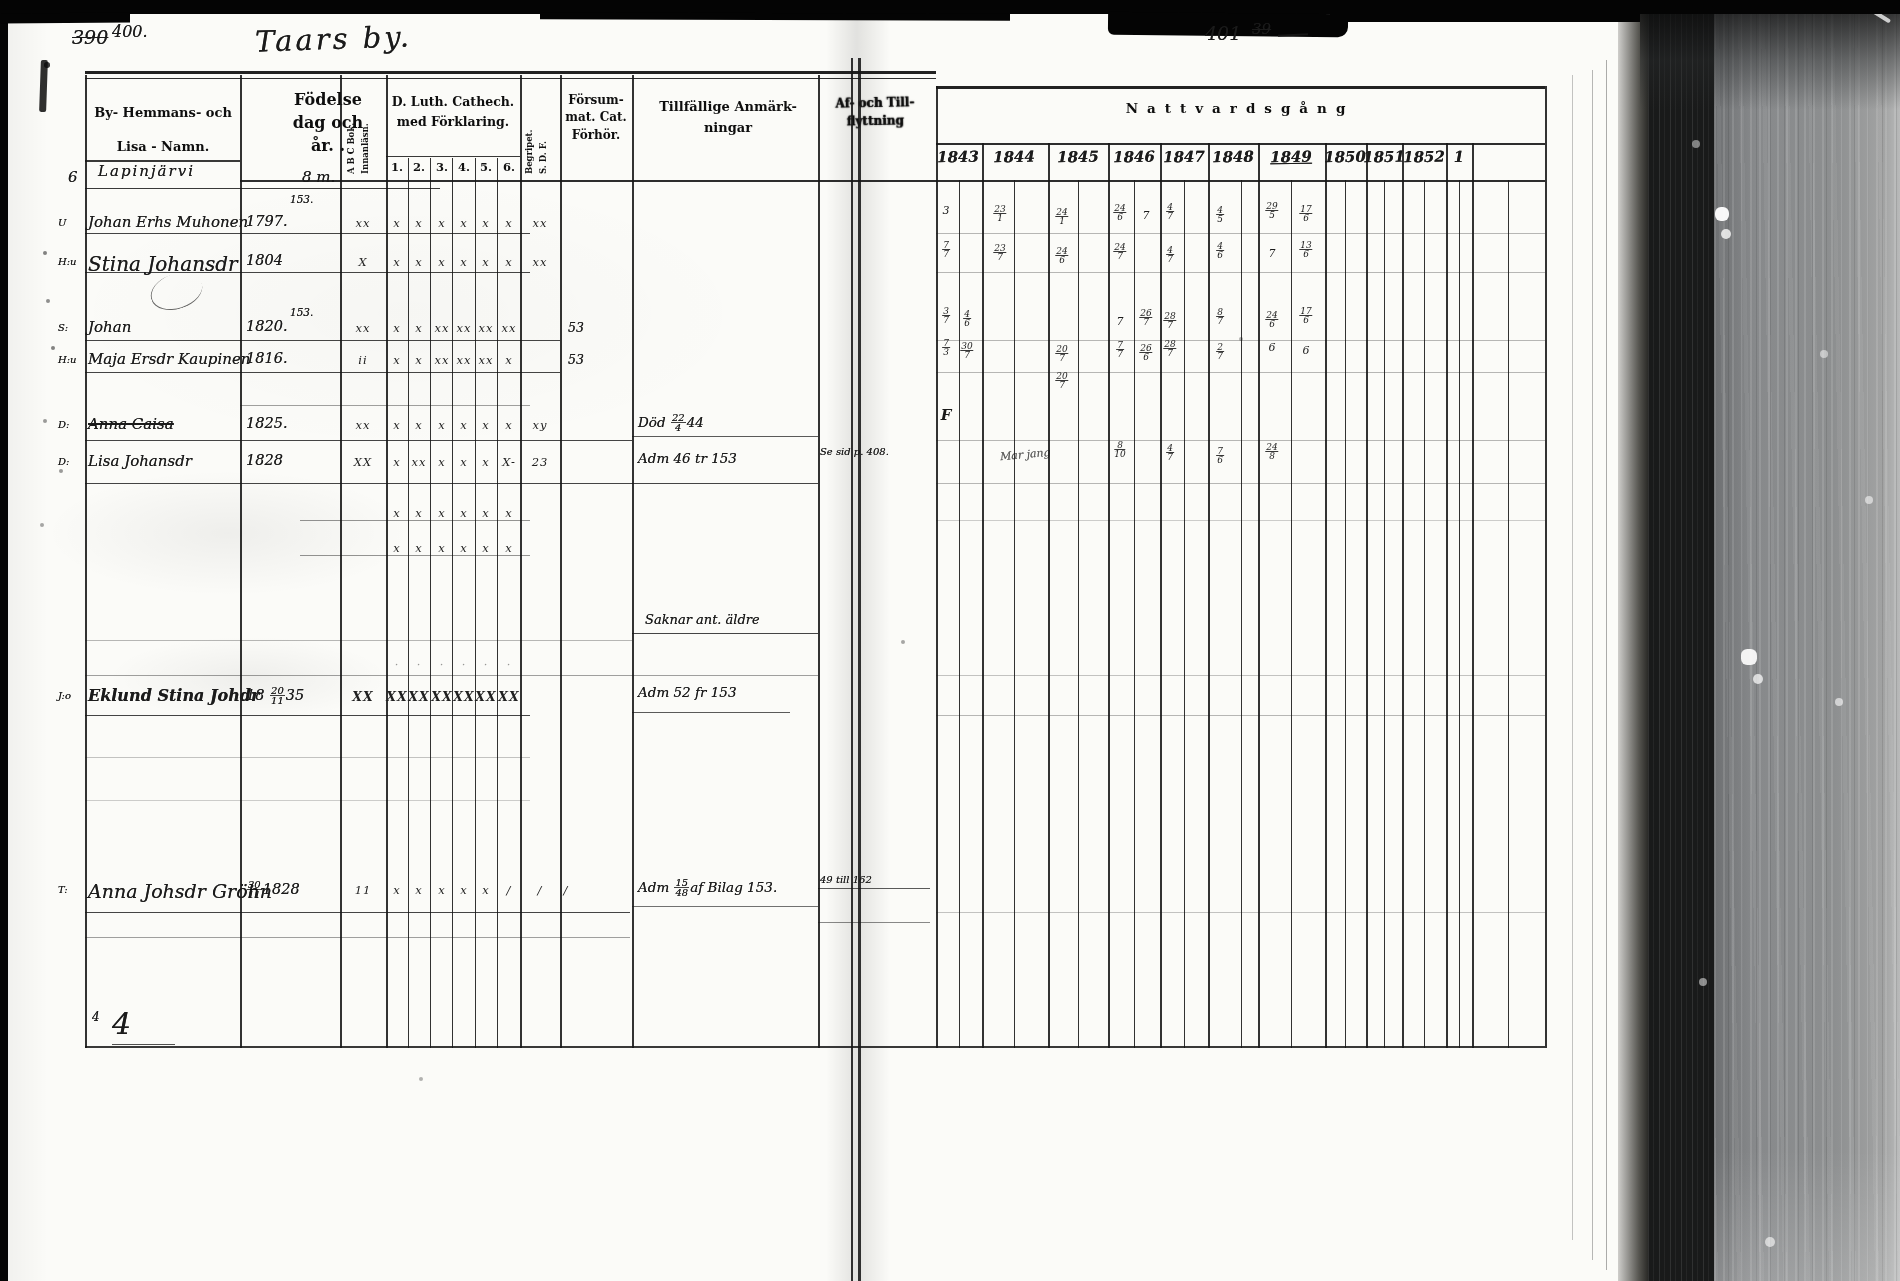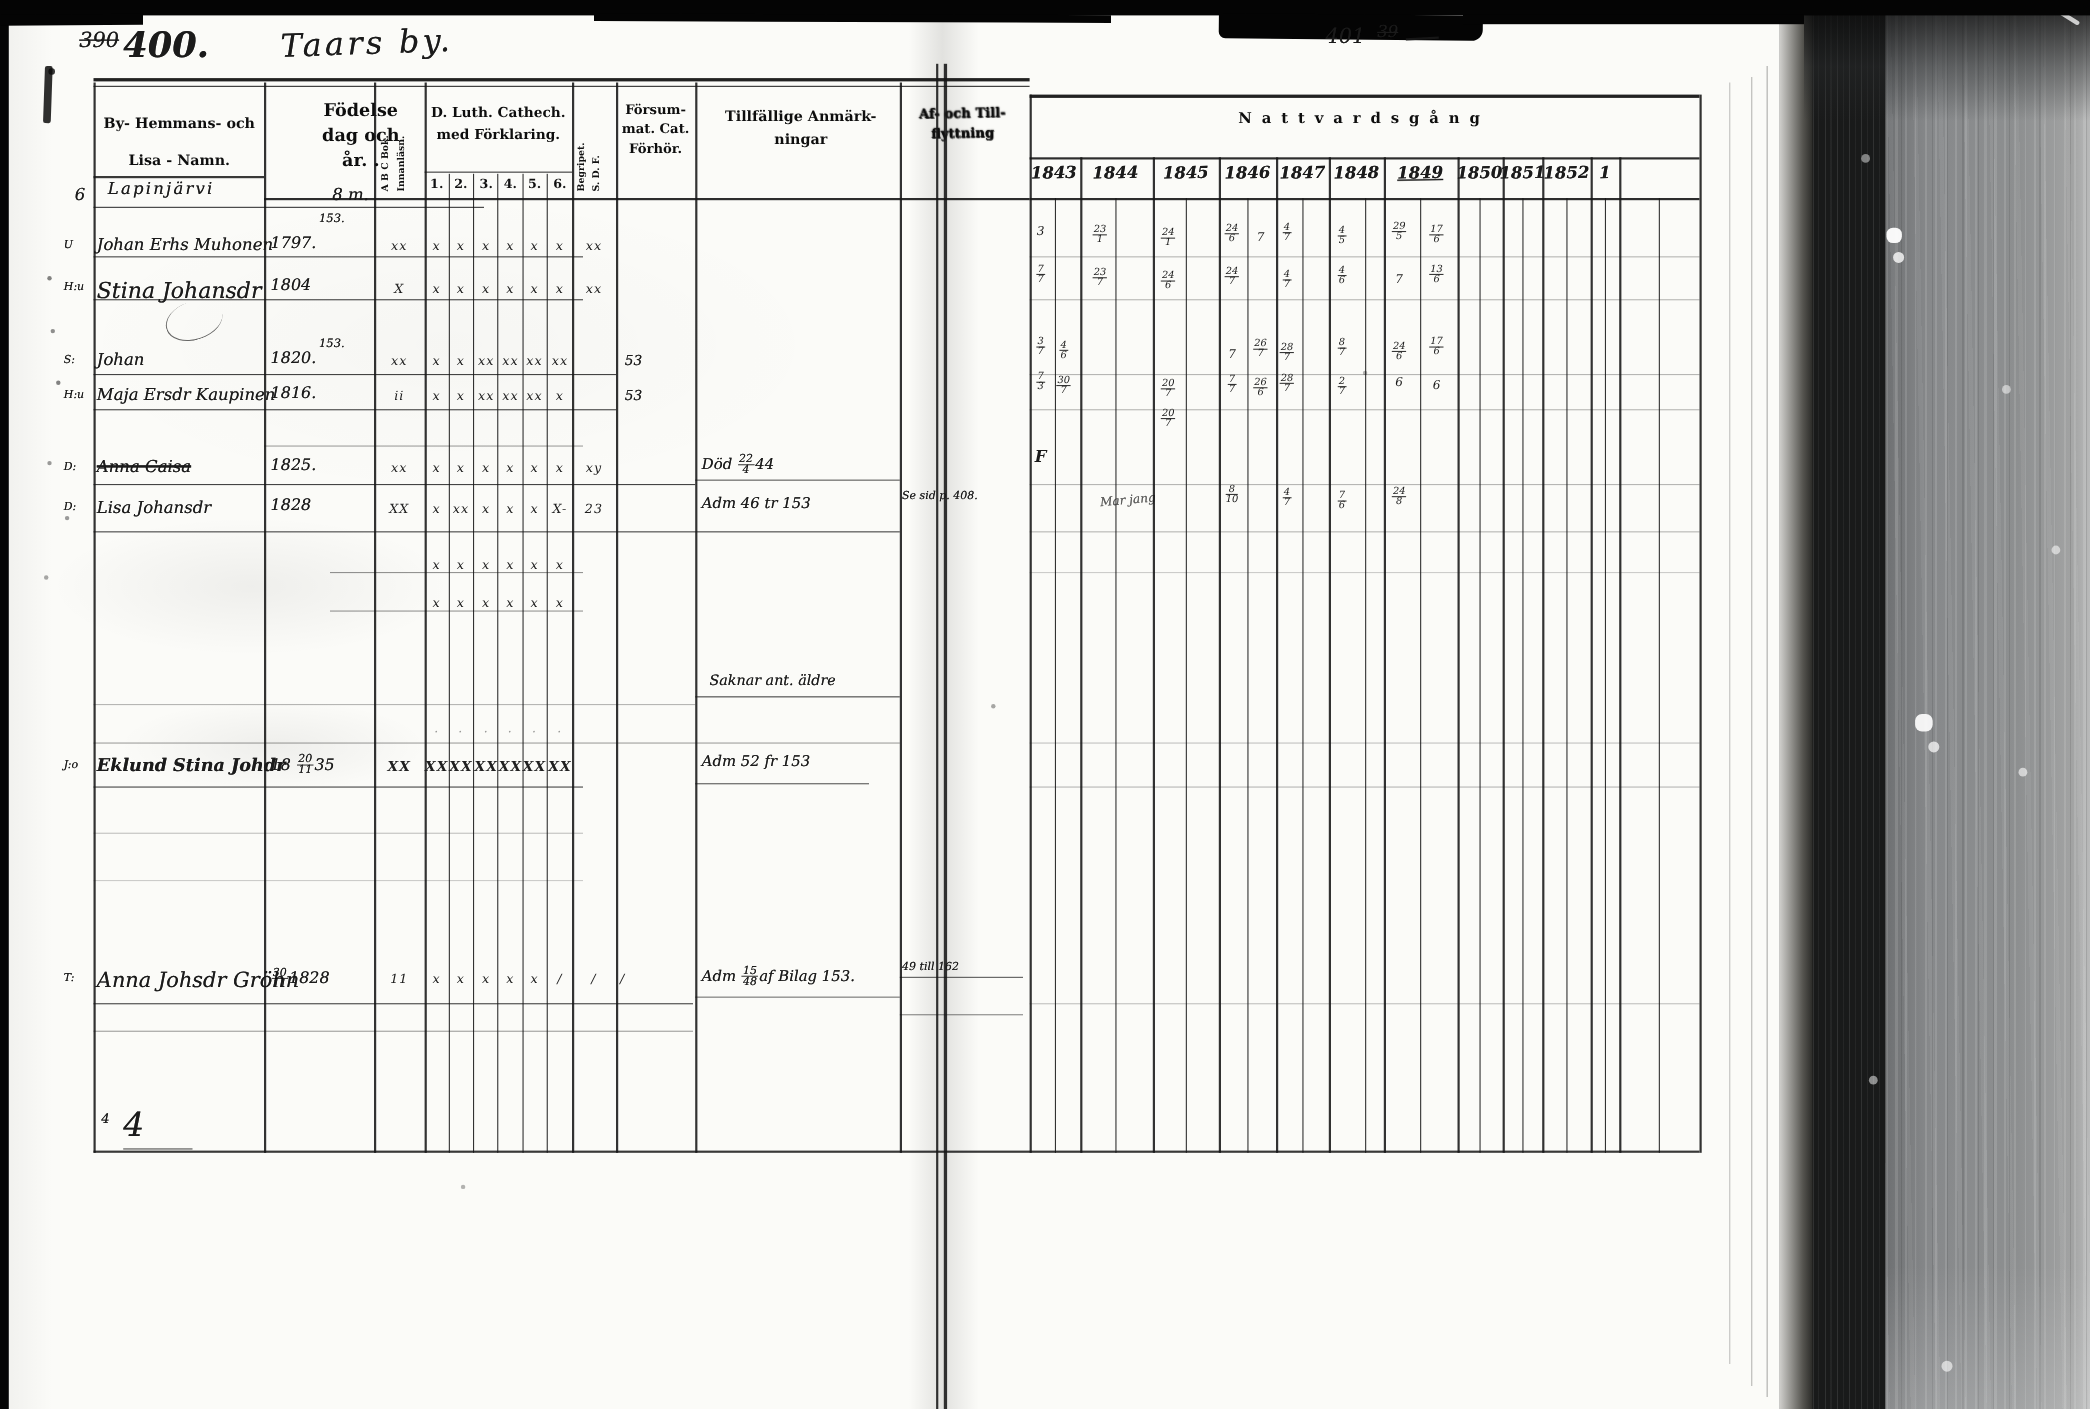--- a/index.html
+++ b/index.html
@@ -94,21 +94,21 @@
 
   <div class="blackbar" style="left:0;top:0;width:1900px;height:14px;"></div>
   <div class="blackbar" style="left:540px;top:13px;width:470px;height:7px;transform:rotate(0.2deg);"></div>
   <div class="blackbar" style="left:1108px;top:13px;width:240px;height:23px;transform:rotate(0.6deg);border-radius:0 0 10px 6px;"></div>
   <div class="blackbar" style="left:1330px;top:13px;width:310px;height:9px;"></div>
   <div class="blackbar" style="left:0;top:13px;width:130px;height:10px;transform:rotate(-0.4deg);"></div>
   <div id="margin-blot"></div>
   <div id="ink-specks"></div>
 
   <span class="hw" style="left:72px;top:26px;font-size:19px;text-decoration:line-through;">390</span>
-  <span class="hw" style="left:112px;top:22px;font-size:32px;font-weight:bold;">400.</span>
+  <span class="hw" style="left:112px;top:22px;font-size:16px;font-weight:normal;">400.</span>
   <span class="hw" style="left:255px;top:22px;font-size:29px;letter-spacing:3px;transform:rotate(-2deg);">Taars by.</span>
   <span class="hw" style="left:1205px;top:22px;font-size:19px;">401</span>
   <span class="hw" style="left:1252px;top:20px;font-size:15px;text-decoration:line-through;">39</span>
   <div style="position:absolute;left:1278px;top:34px;width:30px;height:2px;background:#161616;transform:rotate(-3deg);"></div>
 
   <div class="printed" style="left:88px;top:96px;width:150px;font-size:13px;line-height:2.6;">By- Hemmans- och
 Lisa - Namn.</div>
   <div class="printed" style="left:242px;top:88px;width:96px;font-size:16px;line-height:1.45;padding-left:38px;">Födelse
 dag och
 år. .</div>

